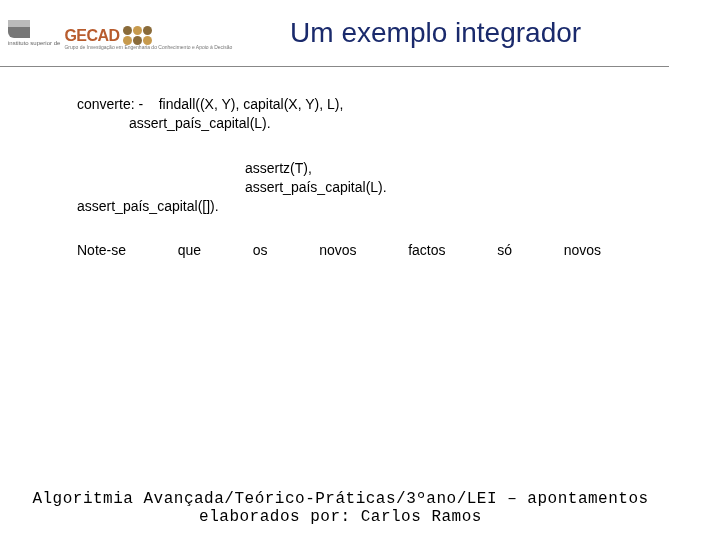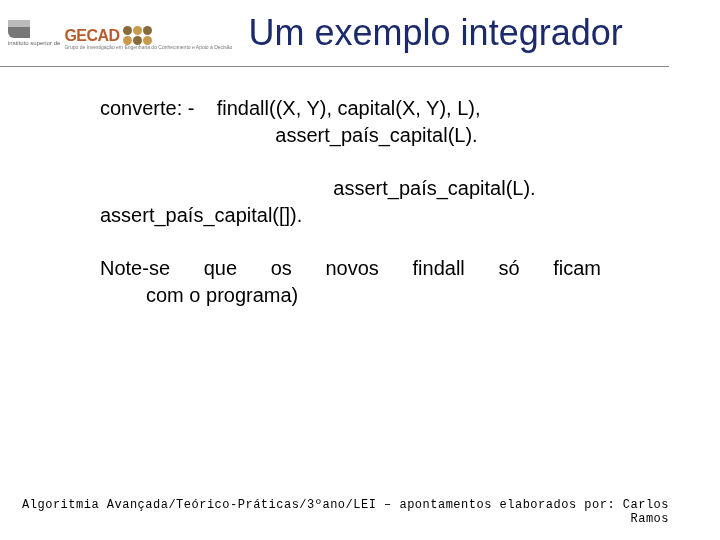--- a/index.html
+++ b/index.html
@@ -75,57 +75,57 @@
   .gecad-dots span:nth-child(4) { background: #c79a4d; }
   .gecad-dots span:nth-child(6) { background: #c79a4d; }
   .gecad-sub {
     font-size: 5px;
     color: #777;
     line-height: 1;
   }
   .title {
     flex: 1;
     text-align: center;
-    font-size: 36px;
+    font-size: 28px;
     color: #1a2a6c;
     font-family: Verdana, sans-serif;
     padding-right: 30px;
   }
   .content {
-    padding: 28px 68px 0 100px;
-    font-size: 20px;
+    padding: 28px 68px 0 77px;
+    font-size: 14px;
     color: #000;
     line-height: 1.35;
     font-family: Verdana, sans-serif;
   }
   .code-block {
     margin-bottom: 26px;
   }
   .code-block .l1 { padding-left: 0; }
-  .code-block .l2 { padding-left: 52px; text-align: center; }
+  .code-block .l2 { padding-left: 52px; }
   .code-block2 .l1 { padding-left: 0; }
   .code-block2 .l2 { padding-left: 168px; }
   .note {
     text-align: justify;
     text-justify: inter-word;
     margin-top: 26px;
     padding-left: 0;
   }
   .note-cont {
     padding-left: 46px;
   }
   .footer {
     position: absolute;
     left: 0;
     right: 0;
     bottom: 14px;
-    text-align: right;
+    text-align: center;
     padding-left: 12px;
     font-family: "Courier New", monospace;
-    font-size: 12px;
+    font-size: 16px;
     color: #000;
     letter-spacing: 0.5px;
   }
 </style>
 </head>
 <body>
 
 <div class="slide">
 
   <div class="header">
@@ -154,26 +154,26 @@
   </div>
 
   <div class="content">
 
     <div class="code-block">
       <div class="l1">converte: -&nbsp;&nbsp;&nbsp;&nbsp;findall((X, Y), capital(X, Y), L),</div>
       <div class="l2">assert_país_capital(L).</div>
     </div>
 
     <div class="code-block code-block2">
+      <div class="l2">assertz(T),</div>
       <div class="l2">assert_país_capital(L).</div>
       <div class="l1">assert_país_capital([]).</div>
     </div>
 
     <div class="note">
-      <div style="text-align-last:justify;">Note-se que os novos findall só ficam</div>
-      <div class="note-cont">com o programa)</div>
+      <div style="text-align-last:justify;">Note-se que os novos factos só novos</div>
     </div>
 
   </div>
 
   <div class="footer">Algoritmia Avançada/Teórico-Práticas/3ºano/LEI – apontamentos elaborados por: Carlos Ramos</div>
 
 </div>
 
 </body></html>

